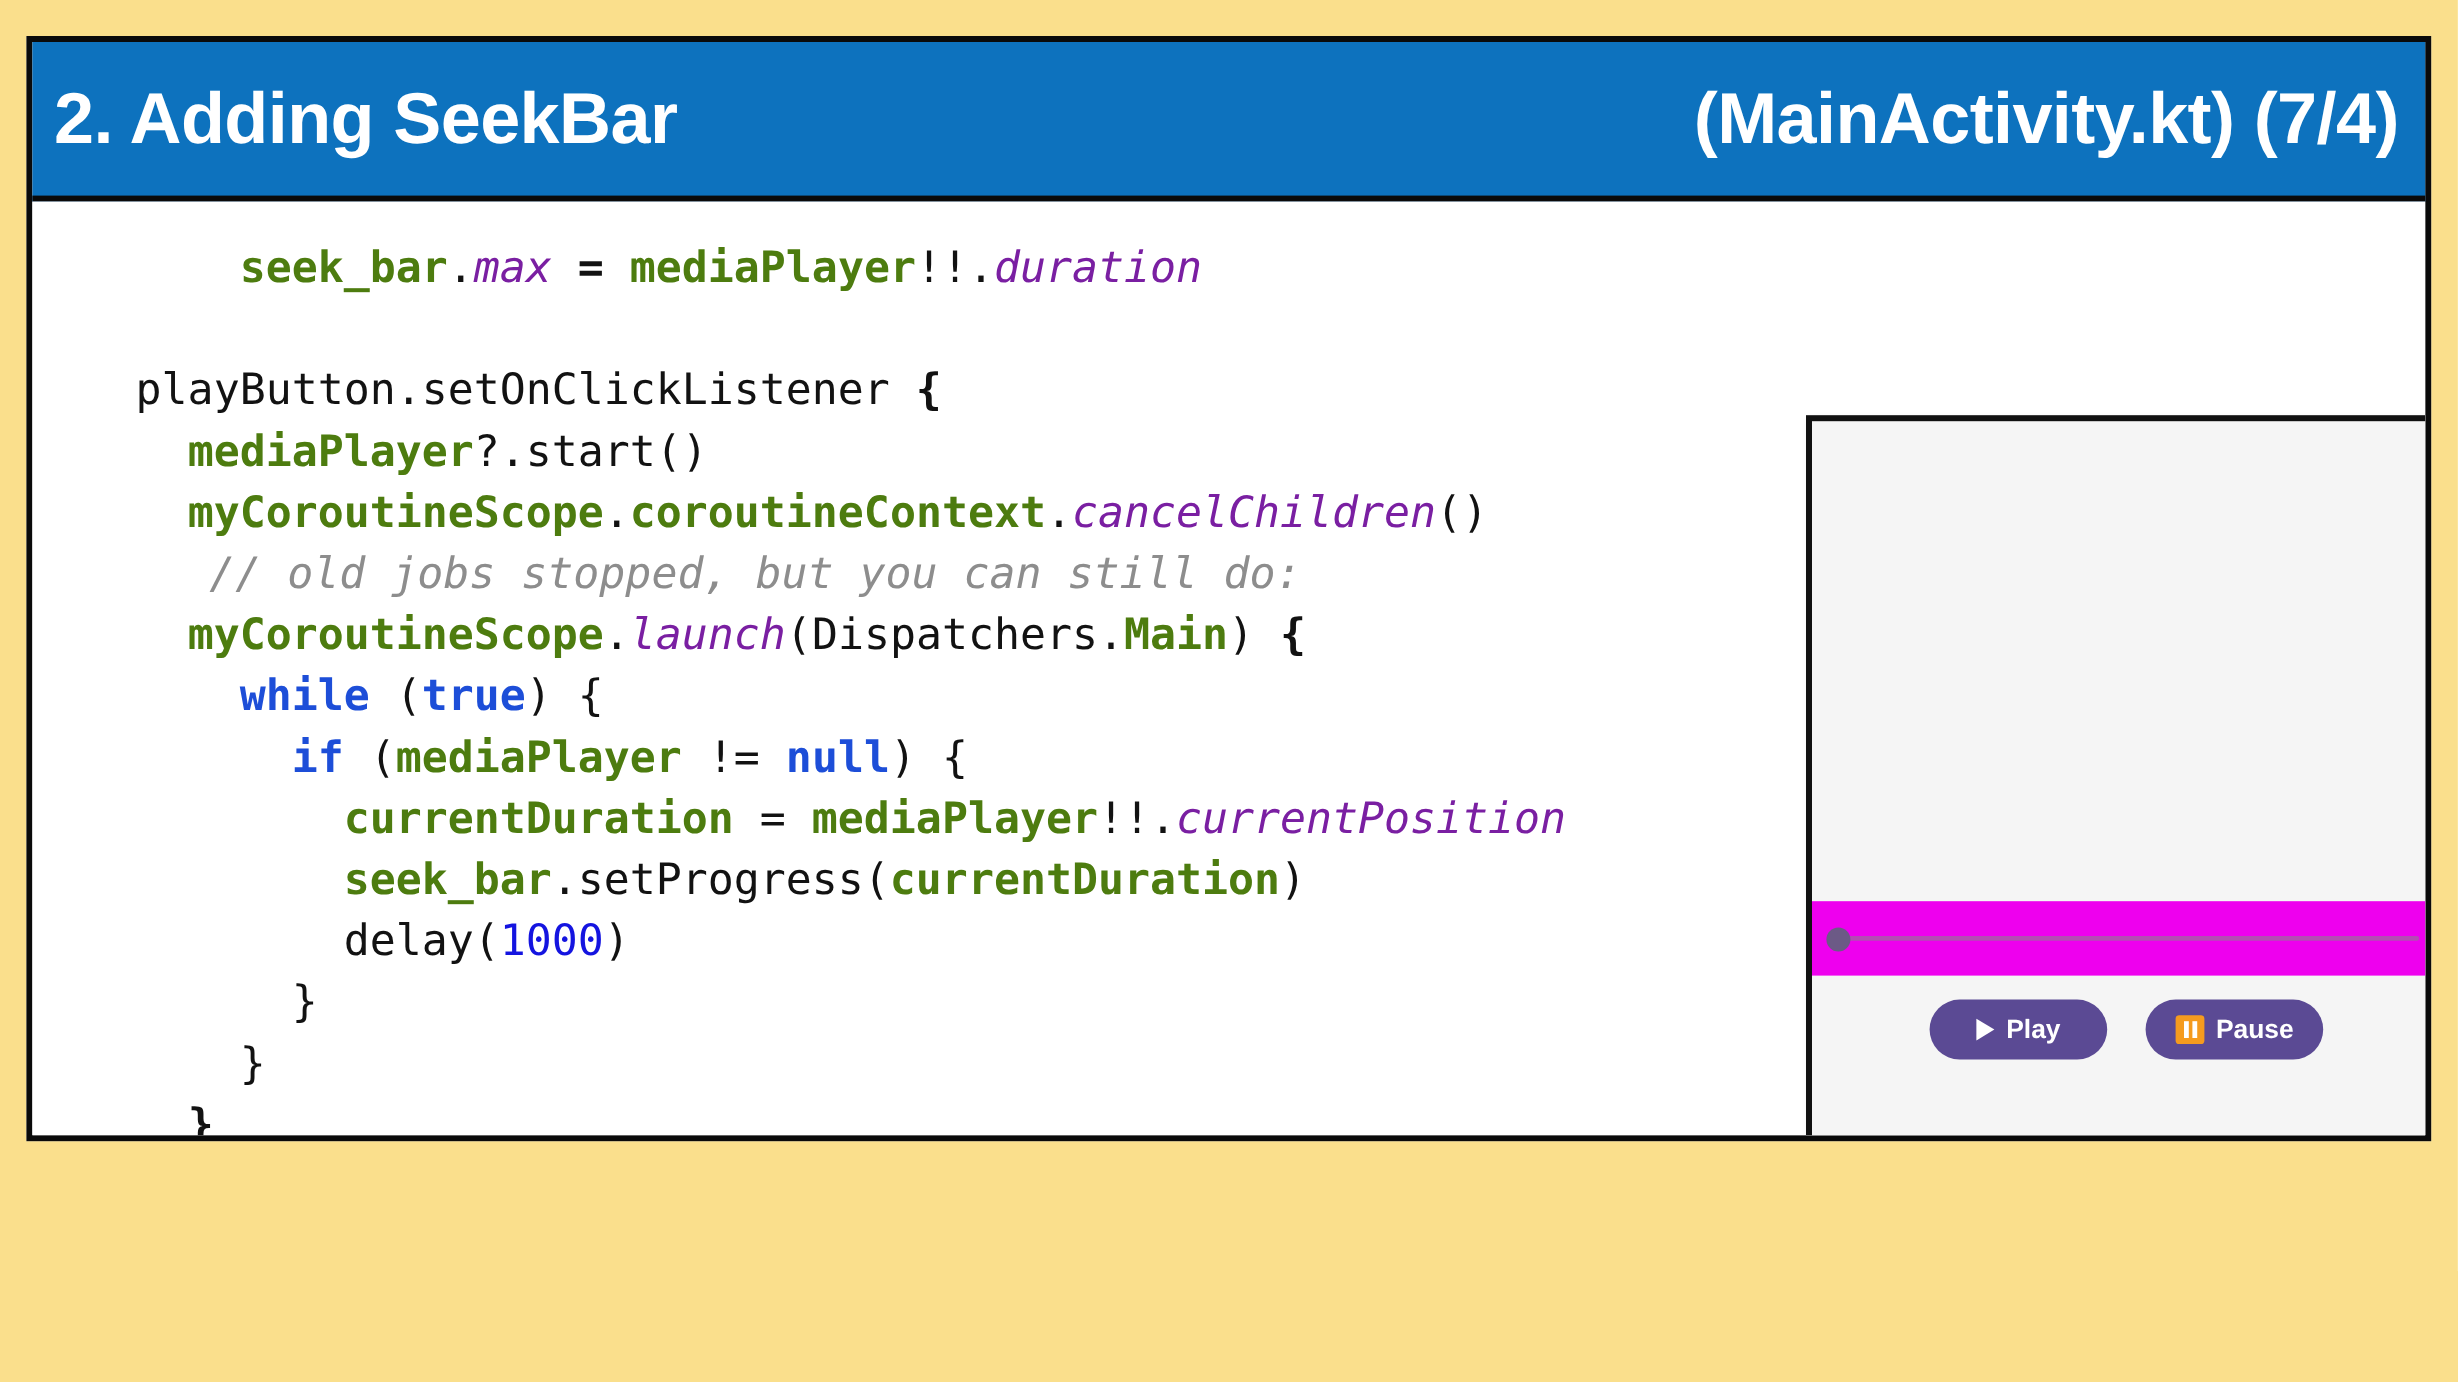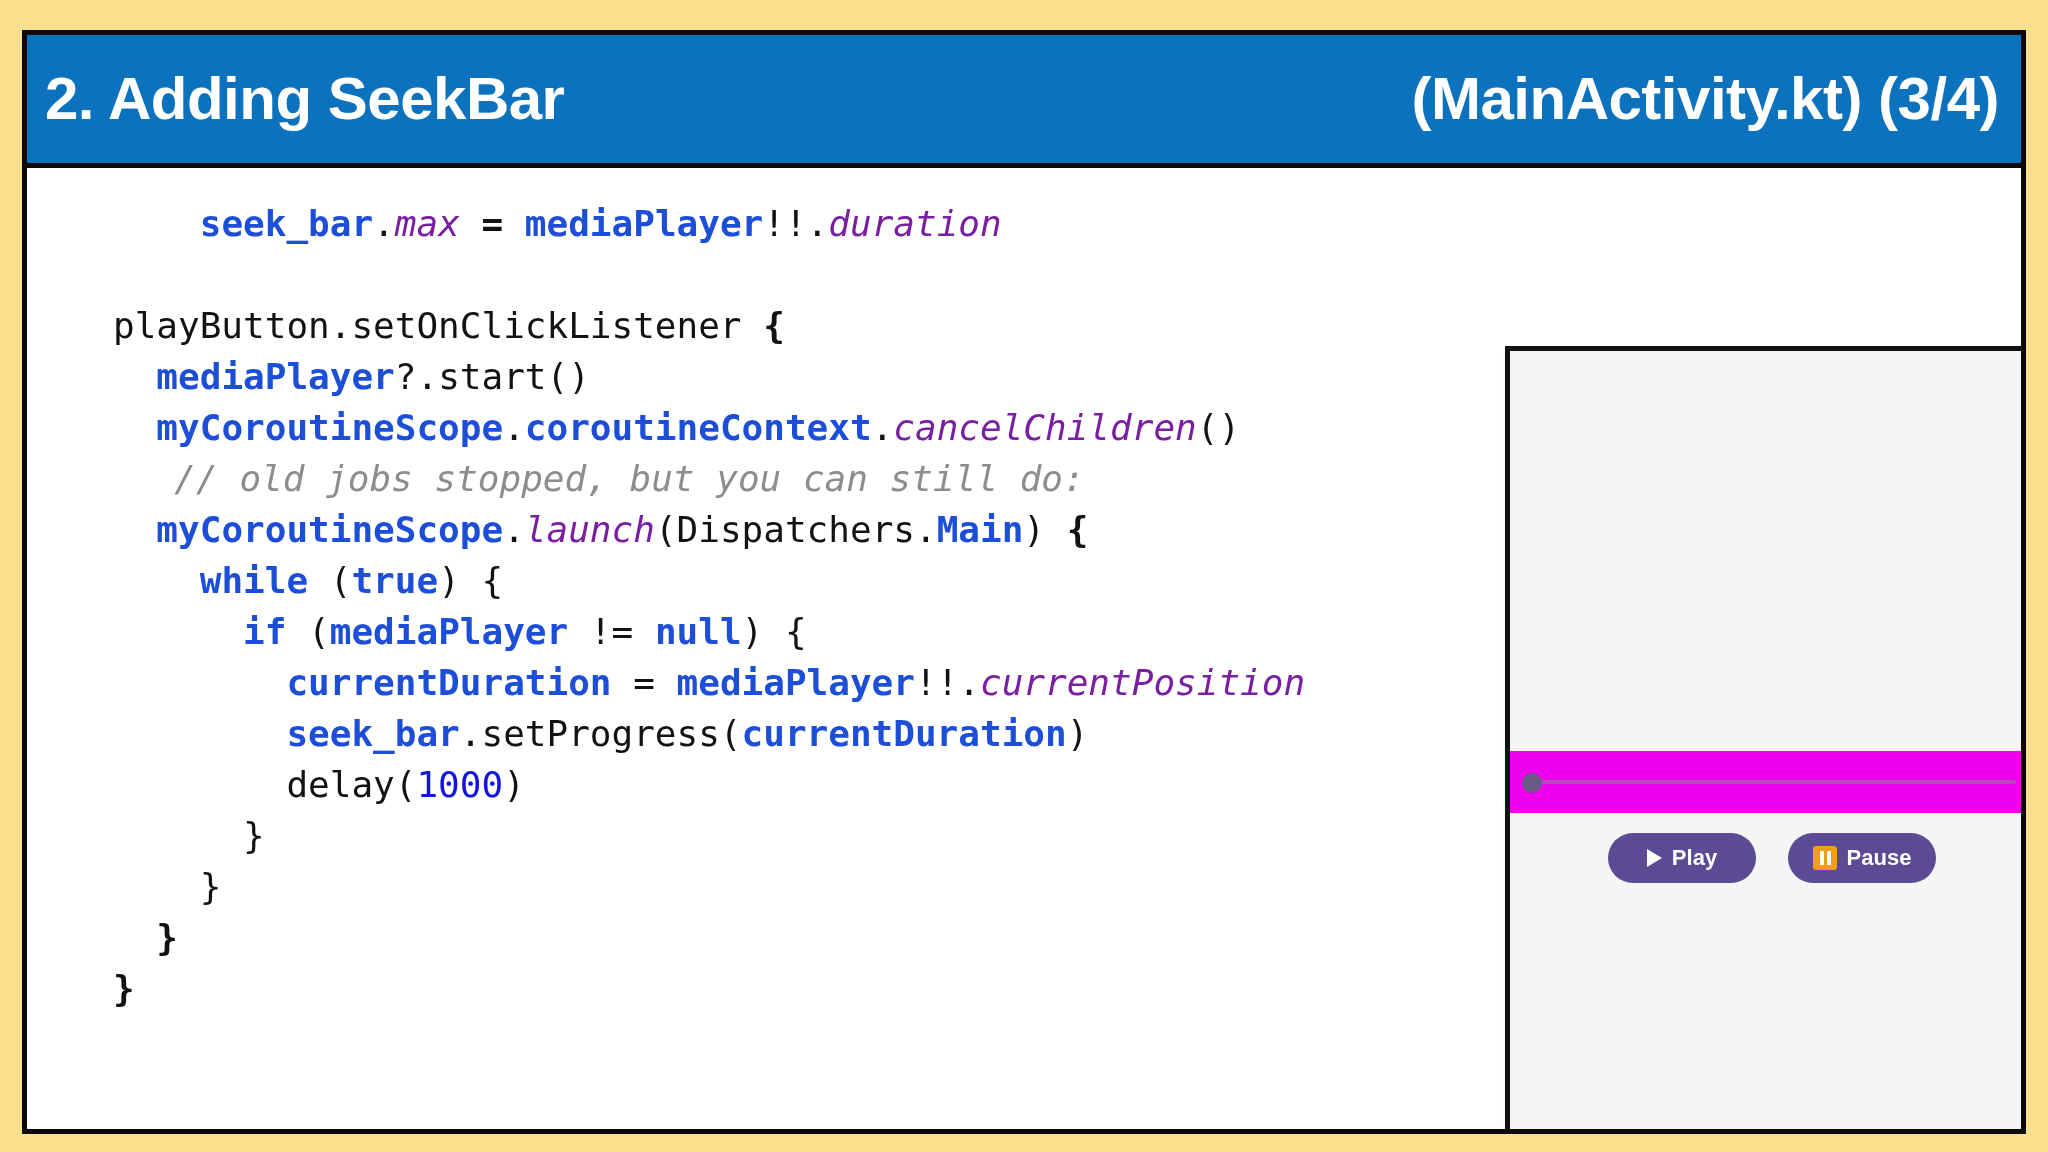--- a/index.html
+++ b/index.html
@@ -22,21 +22,21 @@
     width: 2048px;
     height: 1152px;
     background: #fadf8c;
   }
 
   #slide-inner {
     position: absolute;
     left: 22px;
     top: 30px;
     width: 2004px;
-    height: 1104px;
+    height: 921px;
     border: 5px solid #0a0a0a;
     background: #ffffff;
   }
 
   
   #title-bar {
     position: absolute;
     left: 0; top: 0;
     width: 100%;
     height: 133px;
@@ -79,21 +79,21 @@
     line-height: 51px;
     color: #121212;
     white-space: pre;
   }
 
   .ln { display: block; height: 51px; white-space: pre; }
   .blank { display: block; height: 51px; }
 
   
   .t-plain  { color: #121212; }
-  .t-id     { color: #1d4ed8; font-weight: bold; }
+  .t-id     { color: #4d7c0f; font-weight: bold; }
   .t-prop   { color: #7A1FA2; font-style: italic; }
   .t-kw     { color: #1d4ed8; font-weight: bold; }
   .t-num    { color: #1414E0; text-align: right; }
   .t-com    { color: #8d8d8d; font-style: italic; margin-left: 18px; }
   .t-bold   { color: #121212; font-weight: bold; }
 
   
   #phone {
     position: absolute;
     left: 1478px;
@@ -257,21 +257,21 @@
   .pause-glyph::after  { left: 14px; }
 </style>
 </head>
 <body>
 
 <div id="slide">
   <div id="slide-inner">
 
     <div id="title-bar">
       <span class="title-text">2. Adding SeekBar</span>
-      <span class="title-text">(MainActivity.kt) (3/4)</span>
+      <span class="title-text">(MainActivity.kt) (7/4)</span>
     </div>
 
     <div id="code-area">
 
       <pre id="code-block"><code><span class="ln"><span class="t-plain">    </span><span class="t-id">seek_bar</span><span class="t-plain">.</span><span class="t-prop">max</span><span class="t-bold"> = </span><span class="t-id">mediaPlayer</span><span class="t-plain">!!.</span><span class="t-prop">duration</span></span><span class="blank"></span><span class="ln"><span class="t-plain">playButton.setOnClickListener </span><span class="t-bold">{</span></span><span class="ln"><span class="t-plain">  </span><span class="t-id">mediaPlayer</span><span class="t-plain">?.start()</span></span><span class="ln"><span class="t-plain">  </span><span class="t-id">myCoroutineScope</span><span class="t-plain">.</span><span class="t-id">coroutineContext</span><span class="t-plain">.</span><span class="t-prop">cancelChildren</span><span class="t-plain">()</span></span><span class="ln"><span class="t-plain">  </span><span class="t-com">// old jobs stopped, but you can still do:</span></span><span class="ln"><span class="t-plain">  </span><span class="t-id">myCoroutineScope</span><span class="t-plain">.</span><span class="t-prop">launch</span><span class="t-plain">(</span><span class="t-plain">Dispatchers.</span><span class="t-id">Main</span><span class="t-plain">) </span><span class="t-bold">{</span></span><span class="ln"><span class="t-plain">    </span><span class="t-kw">while</span><span class="t-plain"> (</span><span class="t-kw">true</span><span class="t-plain">) {</span></span><span class="ln"><span class="t-plain">      </span><span class="t-kw">if</span><span class="t-plain"> (</span><span class="t-id">mediaPlayer</span><span class="t-plain"> != </span><span class="t-kw">null</span><span class="t-plain">) {</span></span><span class="ln"><span class="t-plain">        </span><span class="t-id">currentDuration</span><span class="t-plain"> = </span><span class="t-id">mediaPlayer</span><span class="t-plain">!!.</span><span class="t-prop">currentPosition</span></span><span class="ln"><span class="t-plain">        </span><span class="t-id">seek_bar</span><span class="t-plain">.setProgress(</span><span class="t-id">currentDuration</span><span class="t-plain">)</span></span><span class="ln"><span class="t-plain">        </span><span class="t-plain">delay(</span><span class="t-num">1000</span><span class="t-plain">)</span></span><span class="ln"><span class="t-plain">      </span><span class="t-plain">}</span></span><span class="ln"><span class="t-plain">    </span><span class="t-plain">}</span></span><span class="ln"><span class="t-plain">  </span><span class="t-bold">}</span></span><span class="ln"><span class="t-bold">}</span></span></code></pre>
 
       <div id="phone">
 
 
         <div id="seek-strip">

